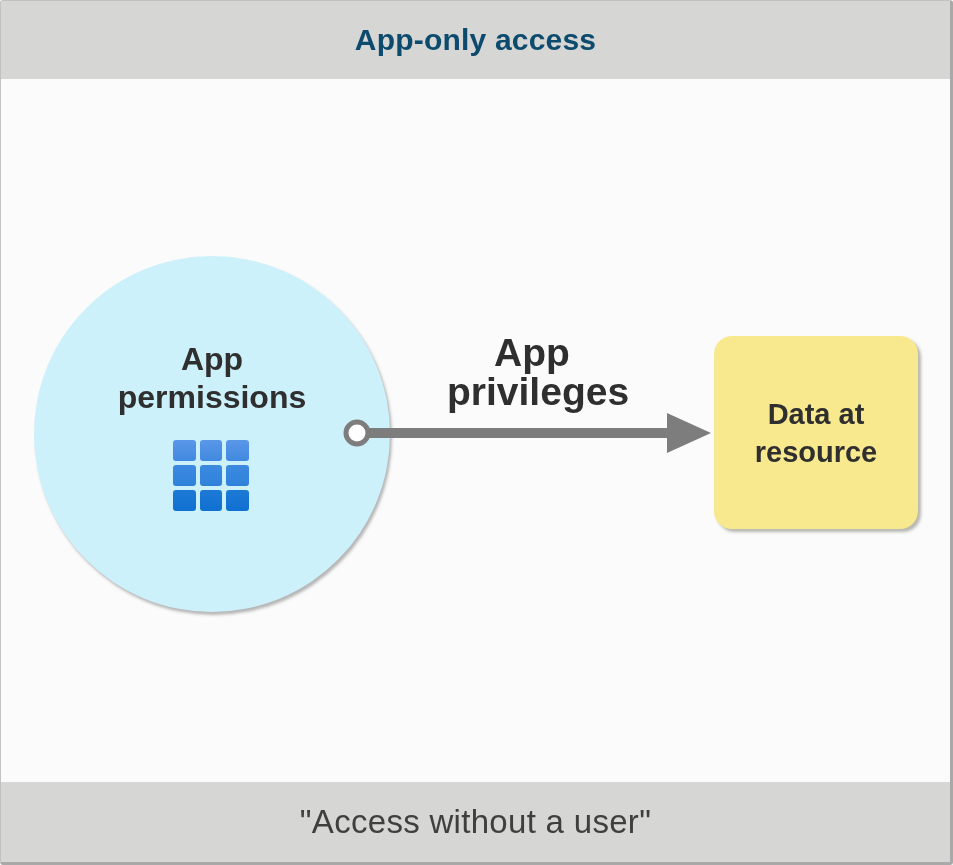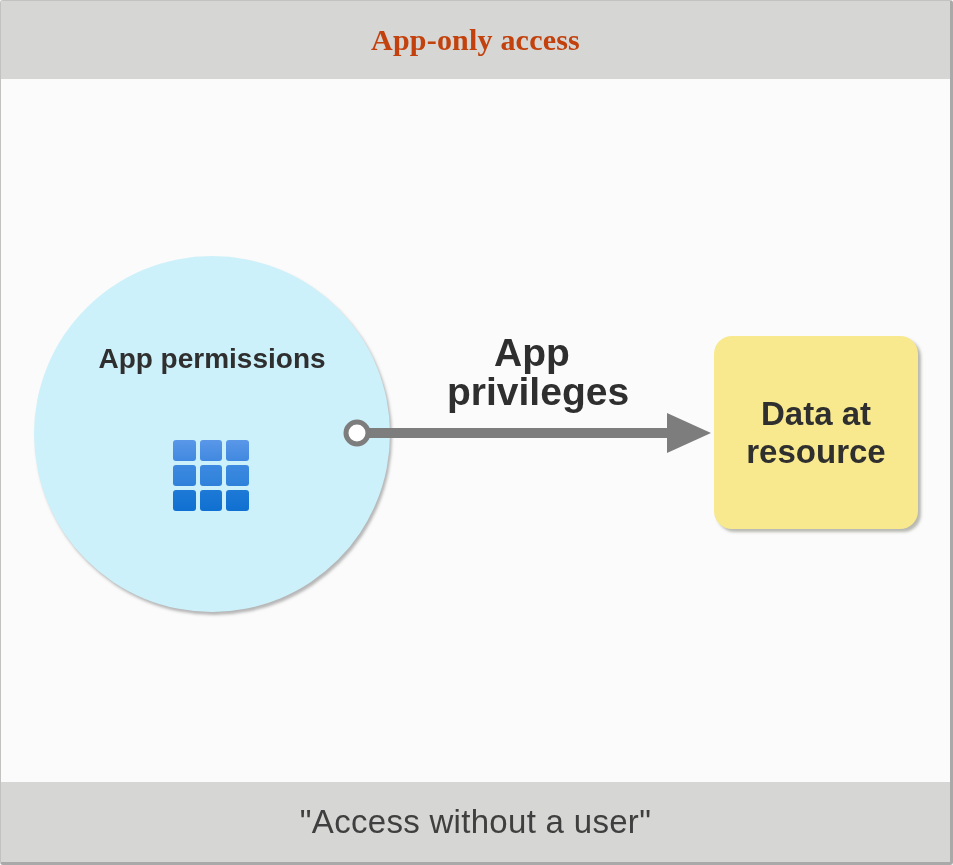--- a/index.html
+++ b/index.html
@@ -30,43 +30,42 @@
 
   
   .bar{
     position:absolute;left:0;right:0;
     background:var(--bar-gray);
     display:flex;align-items:center;justify-content:center;
   }
   .bar-top{top:0;height:78px;}
   .bar-bottom{bottom:0;height:80px;}
   .title{
-    font-size:30px;font-weight:700;color:#c2410c;
+    font-size:30px;font-weight:700;color:#0c4a6e;
     letter-spacing:0.2px;
-    font-family:Liberation Serif, serif;
   }
   .caption{
     font-size:33px;font-weight:300;color:#3f3f3f;
     letter-spacing:0.3px;
   }
 
   
   .canvas{position:absolute;top:78px;bottom:80px;left:0;right:0;background:var(--canvas-bg);}
 
   
   .perm-circle{
     position:absolute;left:33px;top:177px;  
     width:356px;height:356px;border-radius:50%;
     background:var(--circle-fill);
     box-shadow:2px 3px 3px rgba(125,125,125,0.55);
   }
   .perm-label{
     position:absolute;top:84px;left:0;width:100%;
     text-align:center;
-    font-size:28px;font-weight:700;line-height:38px;color:var(--text-dark);
+    font-size:32px;font-weight:700;line-height:38px;color:var(--text-dark);
   }
   .perm-label .label-inner{display:inline-block;max-width:230px;}
 
   
   .grid-icon{
     position:absolute;left:139px;top:184px;
     width:76px;height:71px;
     display:grid;grid-template-columns:repeat(3,1fr);grid-template-rows:repeat(3,1fr);
     gap:4px;
   }
@@ -87,21 +86,21 @@
   
   .resource-box{
     position:absolute;left:713px;top:257px;  
     width:204px;height:193px;border-radius:18px;
     background:var(--box-yellow);
     box-shadow:3px 3px 3px rgba(120,120,108,0.5);
     display:flex;align-items:center;justify-content:center;
   }
   .resource-label{
     text-align:center;max-width:150px;
-    font-size:33px;font-weight:700;line-height:38px;color:var(--text-dark);
+    font-size:29px;font-weight:700;line-height:38px;color:var(--text-dark);
   }
 </style>
 </head>
 <body>
 
 <div class="frame">
 
   <div class="bar bar-top">
     <div class="title">App-only access</div>
   </div>

